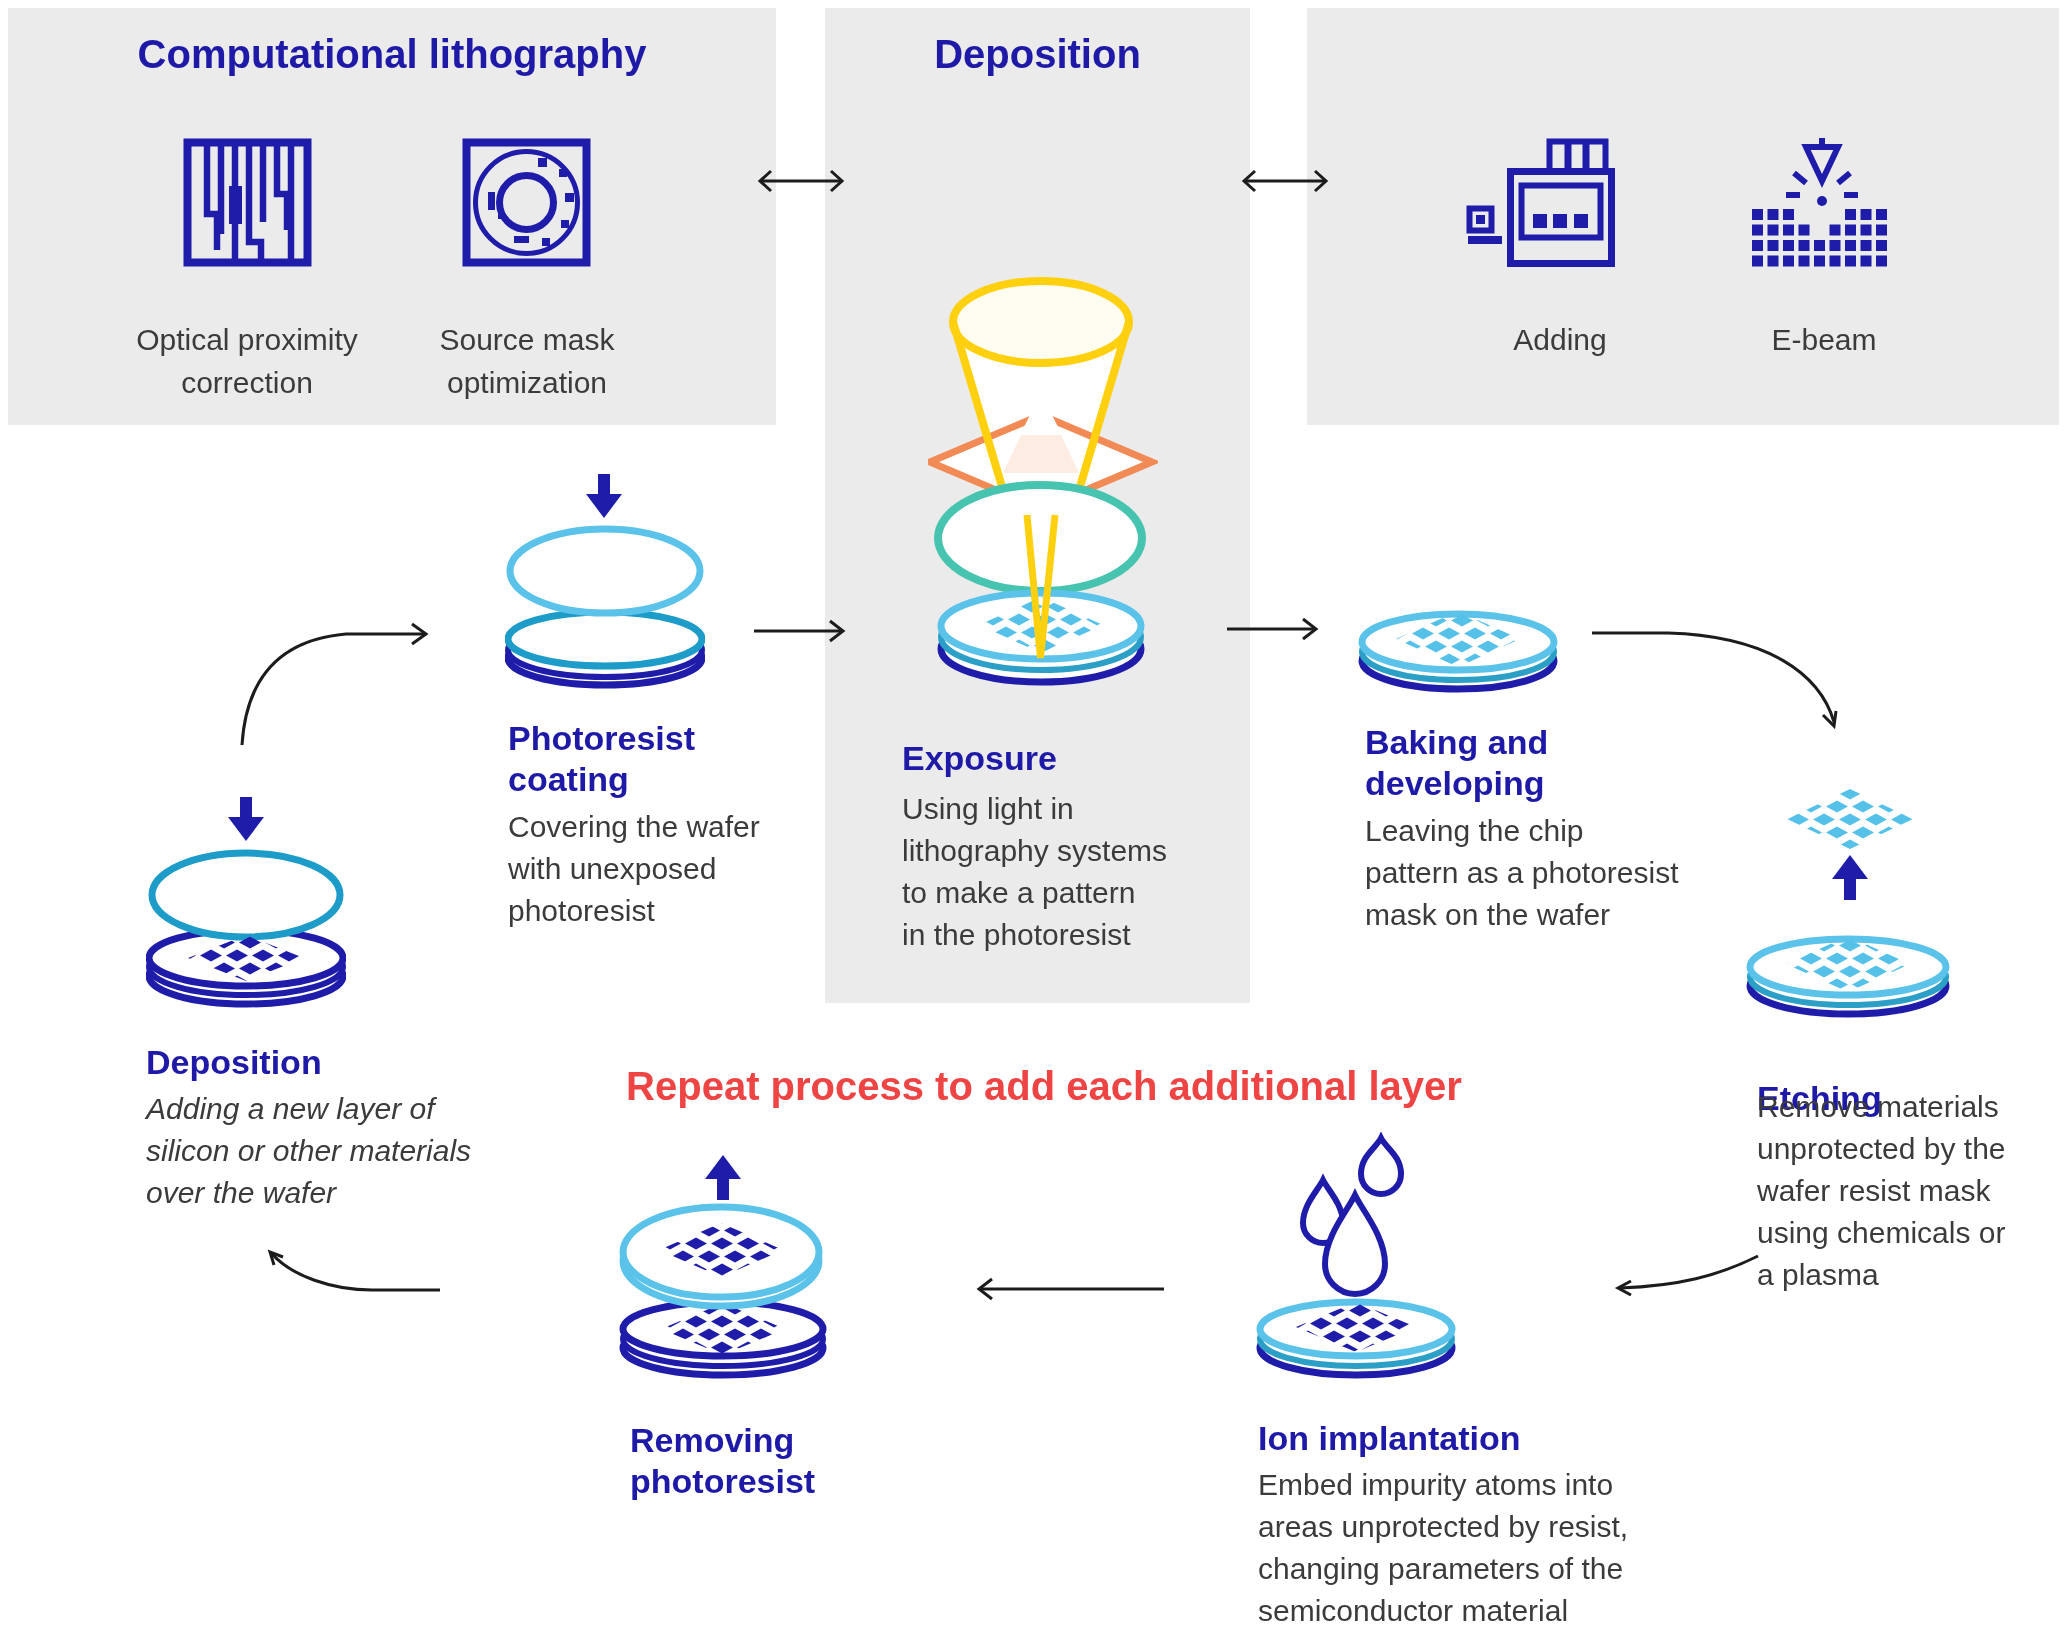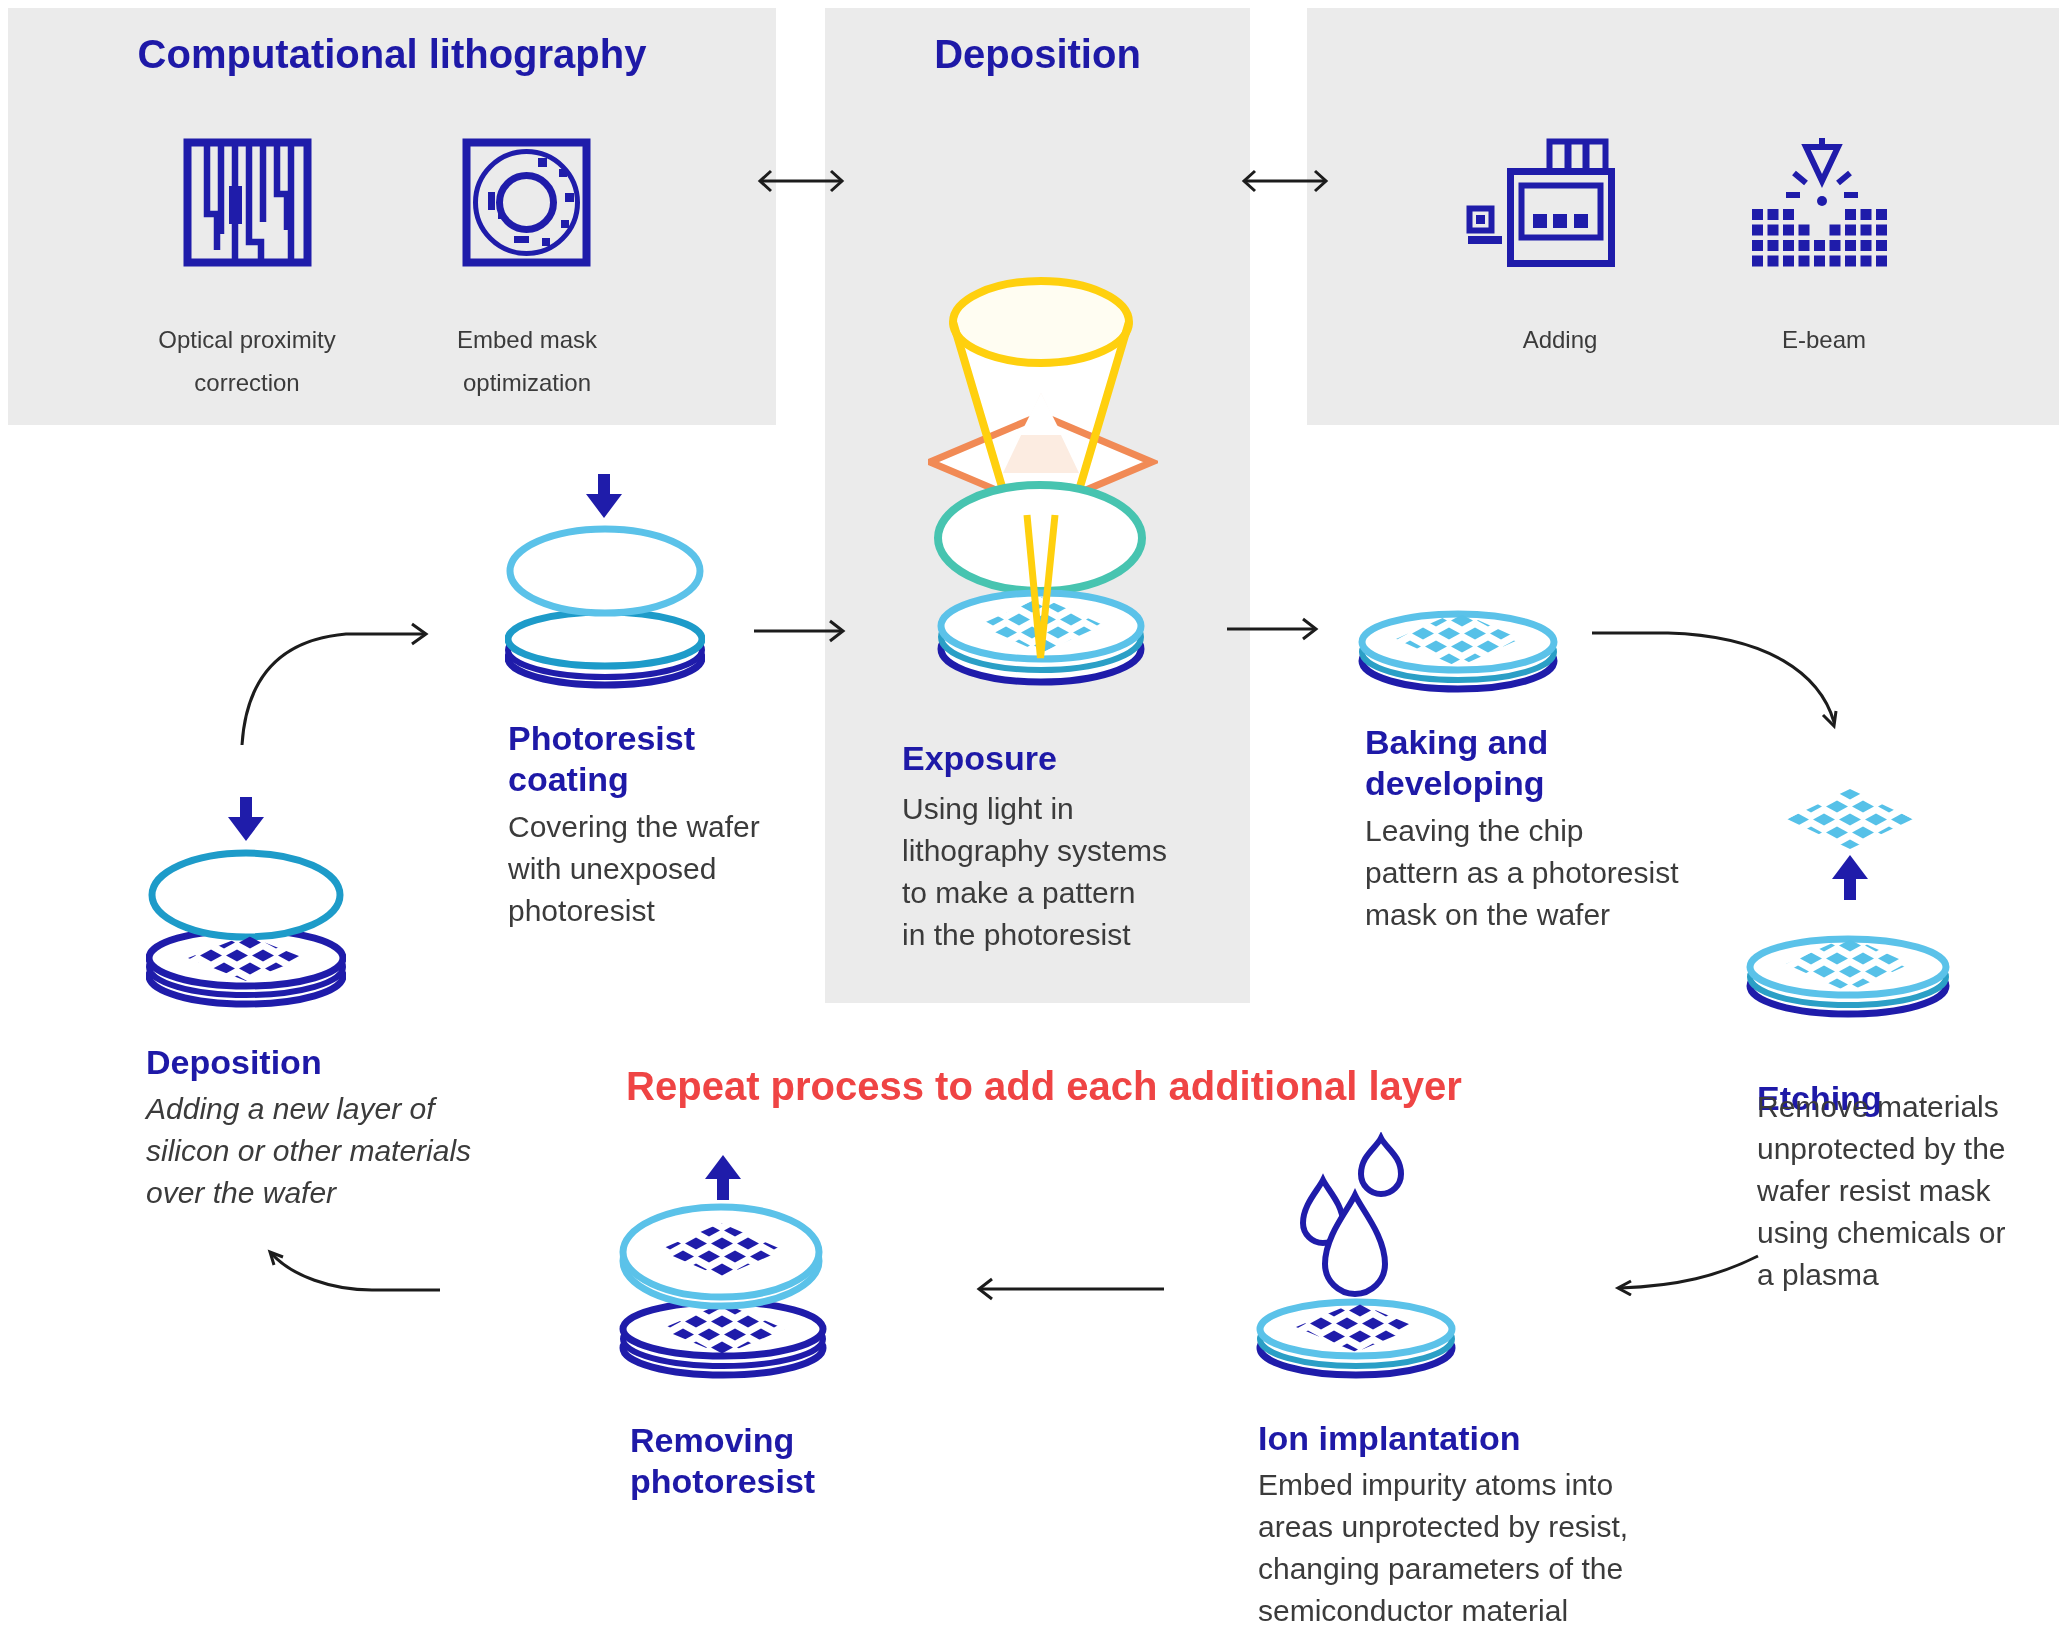--- a/index.html
+++ b/index.html
@@ -7,21 +7,21 @@
     position:relative;width:2067px;height:1635px;overflow:hidden;
     font-family:"Liberation Sans", sans-serif;background:#ffffff;
   }
   .panel{position:absolute;background:#ebebeb;}
   .abs{position:absolute;}
   .section-title{
     position:absolute;text-align:center;font-size:40px;font-weight:bold;
     color:#1e19a7;letter-spacing:0px;
   }
   .icon-label{
-    position:absolute;text-align:center;font-size:24px;color:#3b3b3b;
+    position:absolute;text-align:center;font-size:30px;color:#3b3b3b;
     line-height:43px;white-space:pre-line;
   }
   .step-title{
     position:absolute;font-size:34px;font-weight:bold;color:#1e19a7;
     line-height:41px;white-space:pre-line;
   }
   .step-desc{
     position:absolute;font-size:30px;color:#3b3b3b;line-height:42px;
     white-space:pre-line;
   }
@@ -69,21 +69,21 @@
       <rect x="99" y="82" width="8" height="8"></rect>
       <rect x="80" y="100" width="8" height="8"></rect>
       <rect x="52" y="98" width="15" height="7"></rect>
       <rect x="26" y="54" width="7" height="18"></rect>
       <rect x="36" y="74" width="7" height="7"></rect>
     </g>
   </svg>
 
   <div class="icon-label" style="left:112px;top:318px;width:270px;">Optical proximity
 correction</div>
-  <div class="icon-label" style="left:392px;top:318px;width:270px;">Embed mask
+  <div class="icon-label" style="left:392px;top:318px;width:270px;">Source mask
 optimization</div>
 
   <svg class="abs" style="left:1465px;top:137px;" width="150" height="132" viewBox="0 0 150 132">
     <g stroke="#1f1caa" fill="none">
       <rect x="45.5" y="34.5" width="101" height="92" stroke-width="7"></rect>
       <rect x="84.5" y="4.5" width="56" height="30" stroke-width="6"></rect>
       <path d="M103 4.5 V34.5 M121 4.5 V34.5" stroke-width="7"></path>
       <rect x="56.5" y="48.5" width="79" height="52" stroke-width="6"></rect>
       <rect x="4.5" y="71.5" width="22" height="22" stroke-width="6"></rect>
     </g>

